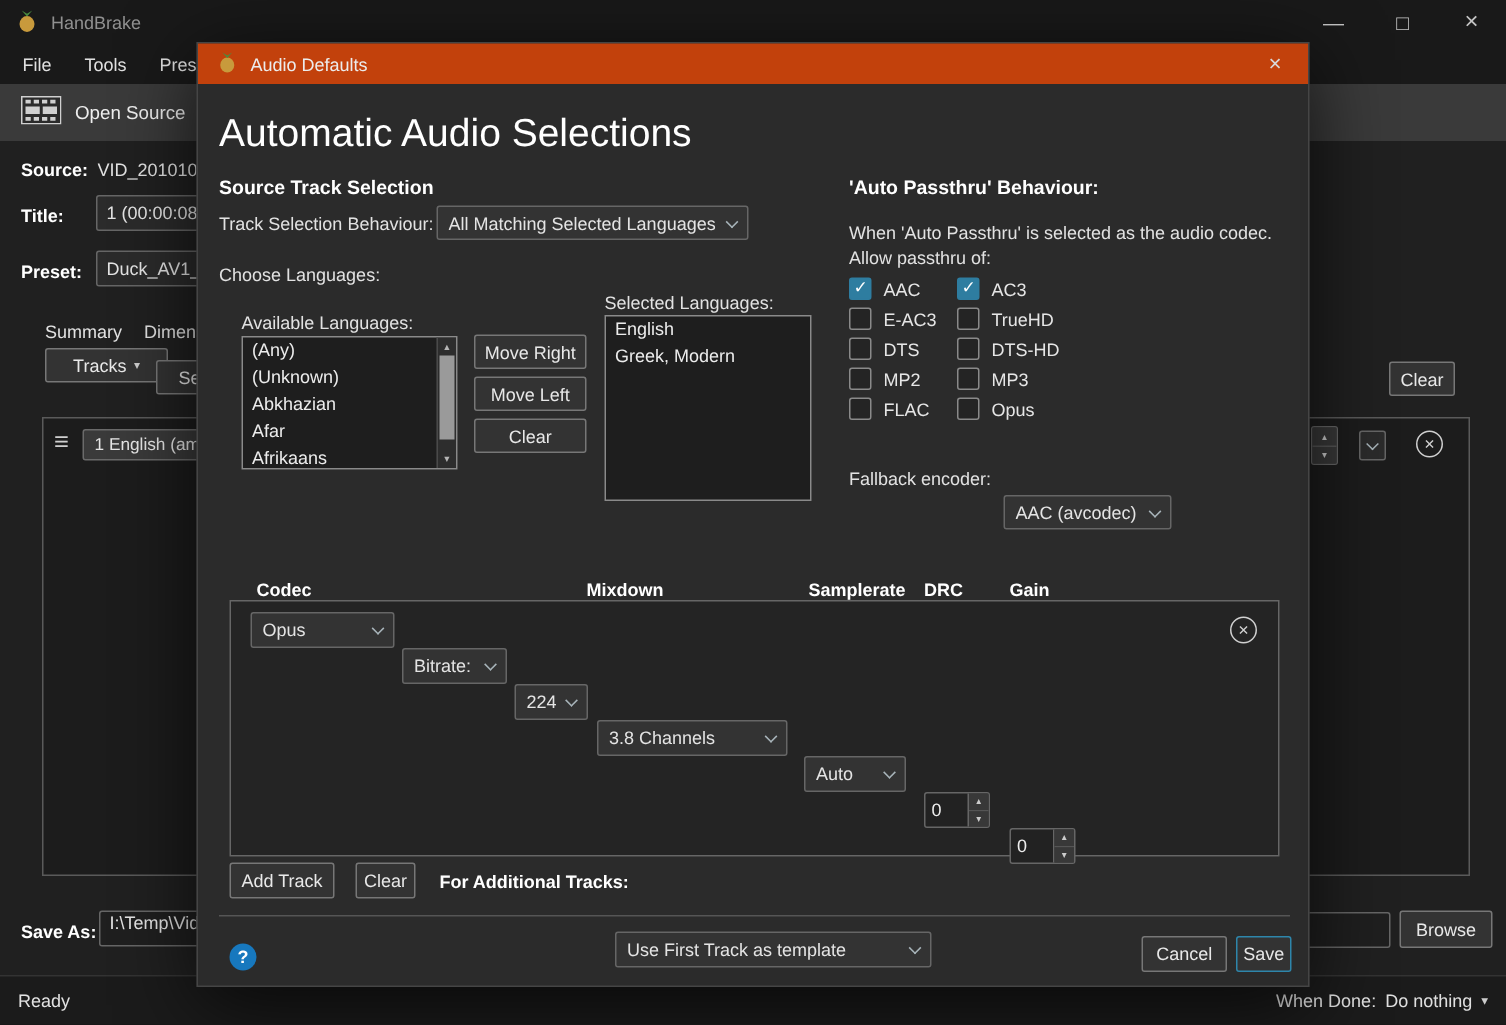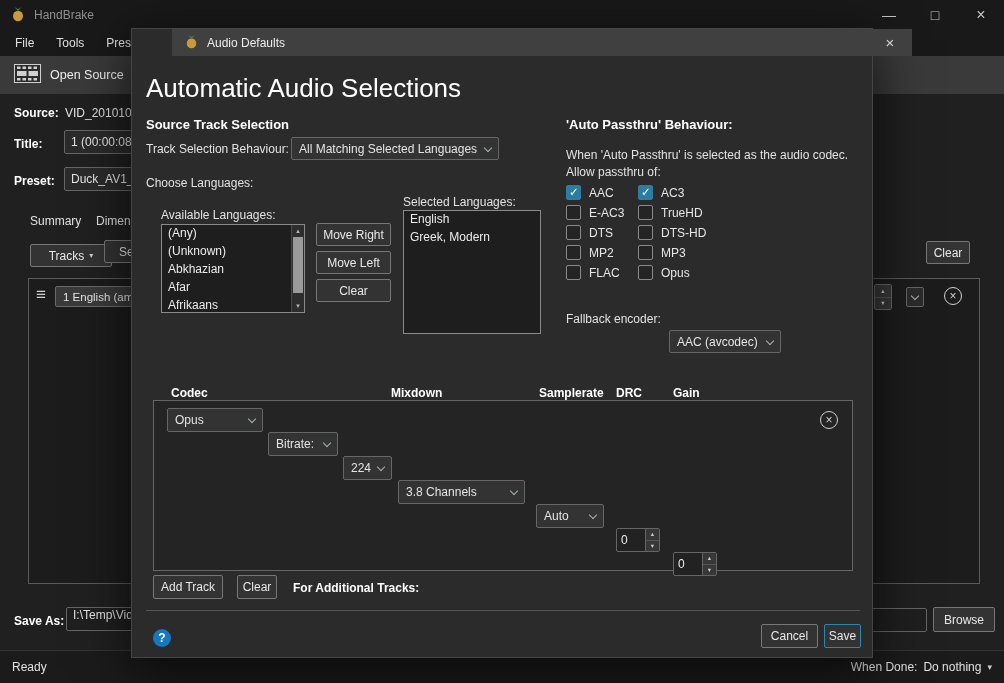--- a/index.html
+++ b/index.html
@@ -52,22 +52,22 @@
     display:flex; align-items:center; justify-content:center; font-size:12px; line-height:1; }
 
   .statusbar { position:absolute; left:0; top:650px; width:100%; height:33px; background:#1b1b1b;
     border-top:1px solid #333; display:flex; align-items:center; justify-content:space-between; padding:0 12px; }
   .when-done { display:flex; align-items:center; gap:6px; color:#e0e0e0; }
   .wd-arrow { font-size:9px; color:#ccc; }
 
   
   .dialog { position:absolute; left:131px; top:28px; width:742px; height:630px; background:#2b2b2b;
     border:1px solid #454545; box-shadow:0 12px 50px rgba(0,0,0,.7); z-index:10; }
-  .dlg-titlebar { position:absolute; left:0; top:0; width:100%; height:27px; background:#404040;
-    display:flex; align-items:center; padding-left:12px;margin-left:40px; }
+  .dlg-titlebar { position:absolute; left:0; top:0; width:100%; height:27px; background:#c2410c;
+    display:flex; align-items:center; padding-left:12px; }
   .dlg-title { color:#ececec; margin-left:8px; }
   .dlg-close { margin-left:auto; width:44px; height:27px; display:flex; align-items:center;
     justify-content:center; color:#d8d8d8; font-size:15px; }
   .dlg-heading { position:absolute; left:14px; top:44px; font-size:26px; color:#ffffff; font-weight:400; }
   .sec-h { font-size:13px; font-weight:bold; color:#fff; white-space:nowrap; }
 
   .listbox { position:absolute; background:#1e1e1e; border:1px solid #8a8a8a; color:#ececec; overflow:hidden; }
   .lb-item { height:18px; line-height:17px; padding:0 6px; white-space:nowrap; overflow:hidden; }
   .scrollbar { position:absolute; right:0; top:0; bottom:0; width:13px; background:#2d2d2d; border-left:1px solid #4a4a4a; }
   .sb-thumb { position:absolute; left:1px; right:1px; top:12px; height:56px; background:#9a9a9a; }
@@ -142,21 +142,21 @@
   </div>
 
   <span class="abs blbl" style="left:14px;top:174px">Preset:</span>
   <div class="abs combo" style="left:64px;top:167px;width:130px;height:24px">
     <span>Duck_AV1_</span>
   </div>
 
   <span class="abs lbl" style="left:30px;top:214px">Summary</span>
   <span class="abs lbl" style="left:96px;top:214px;width:35px;overflow:hidden">Dimens</span>
 
-  <div class="abs btn" style="left:30px;top:244px;width:82px;height:23px;gap:5px">
+  <div class="abs btn" style="left:30px;top:232px;width:82px;height:23px;gap:5px">
     <span>Tracks</span>
     <span style="font-size:8px;color:#ccc">▾</span>
   </div>
   <div class="abs btn" style="left:104px;top:240px;width:60px;height:23px;justify-content:flex-start;padding-left:14px">
     <span>Se</span>
   </div>
 
   <div class="bigbox" style="left:28px;top:278px;width:952px;height:306px"></div>
   <span class="abs hamb" style="left:36px;top:286px">≡</span>
   <div class="abs chip" style="left:55px;top:286px;width:89px;height:21px">
@@ -353,20 +353,24 @@
       </div>
     </div>
 
     <div class="abs btn" style="left:21px;top:546px;width:70px;height:24px">
       <span>Add Track</span>
     </div>
     <div class="abs btn" style="left:105px;top:546px;width:40px;height:24px">
       <span>Clear</span>
     </div>
     <span class="abs lbl" style="left:161px;top:552px;font-weight:bold;color:#fff">For Additional Tracks:</span>
+    <div class="select abs" style="left:278px;top:546px;width:211px;height:24px">
+      <span class="sel-val">Use First Track as template</span>
+      <span class="chev"></span>
+    </div>
 
     <div class="divider" style="left:14px;top:581px;width:714px"></div>
 
     <span class="help" style="left:21px;top:600px">?</span>
     <div class="abs btn" style="left:629px;top:595px;width:57px;height:24px">
       <span>Cancel</span>
     </div>
     <div class="abs btn default" style="left:692px;top:595px;width:37px;height:24px">
       <span>Save</span>
     </div>

